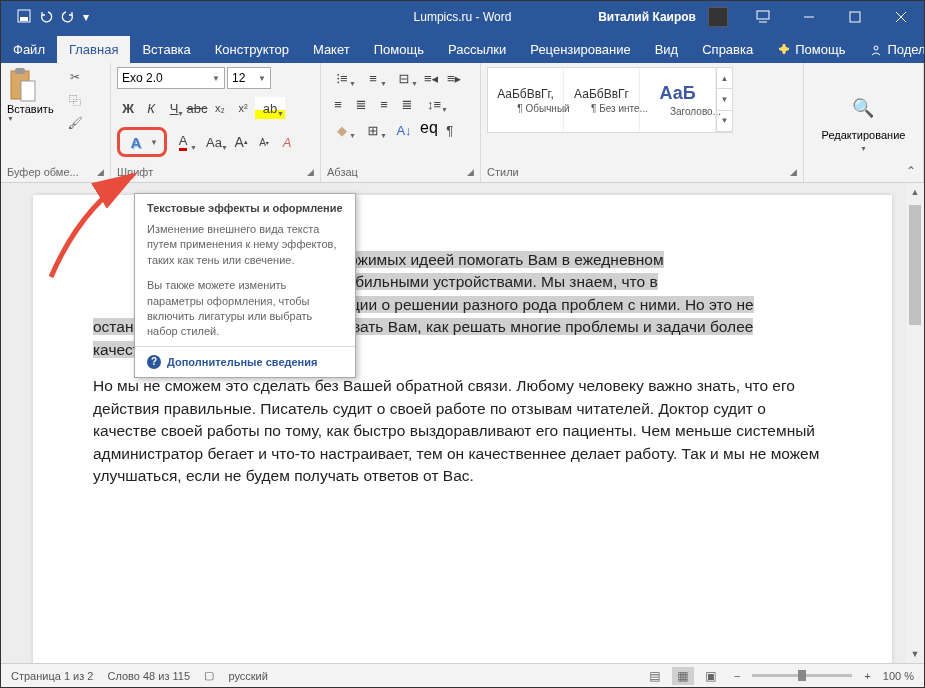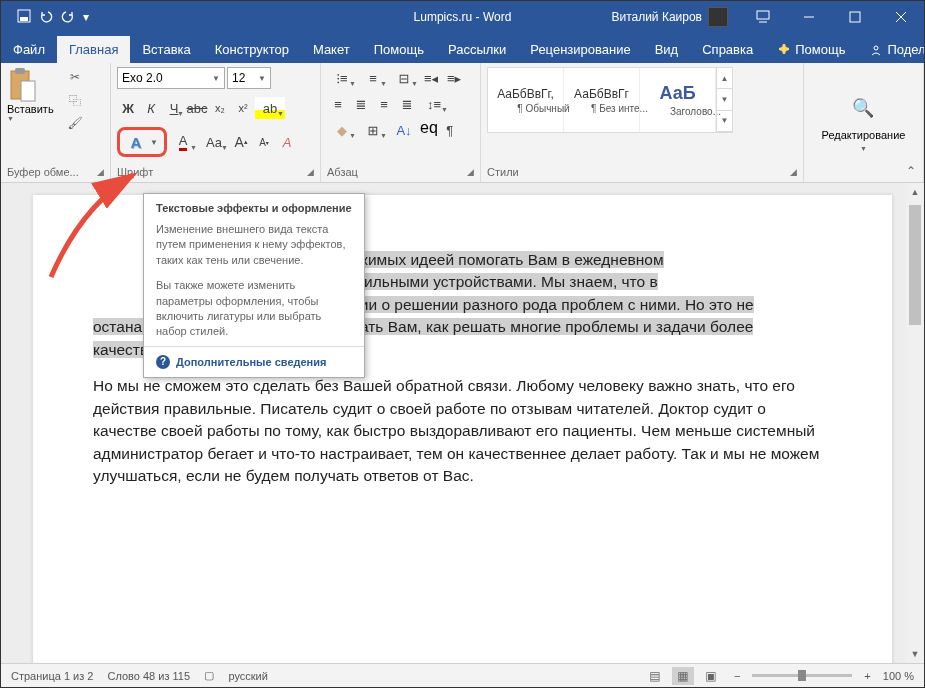--- a/index.html
+++ b/index.html
@@ -3,21 +3,21 @@
 <meta charset="utf-8">
 <style>
 * { margin: 0; padding: 0; box-sizing: border-box; font-family: "Segoe UI", Arial, sans-serif; }
 body { background: #fff; width: 925px; height: 688px; overflow: hidden; border: 1px solid #333; position: relative; }
 
 
 .titlebar { background: #2b579a; height: 32px; display: flex; align-items: center; color: #fff; font-size: 12px; position: relative; }
 .titlebar-left { display: flex; align-items: center; gap: 8px; padding-left: 16px; }
 .titlebar-center { position: absolute; left: 50%; transform: translateX(-50%); }
 .titlebar-right { margin-left: auto; display: flex; align-items: center; }
-.titlebar-user { display: flex; align-items: center; gap: 6px; padding-right: 12px; }
+.titlebar-user { display: flex; align-items: center; gap: 12px; padding-right: 12px; font-weight: bold; }
 .titlebar-avatar { width: 20px; height: 20px; background: #333; border: 1px solid #555; }
 .titlebar-btn { width: 46px; height: 32px; display: flex; align-items: center; justify-content: center; color: #fff; }
 
 
 .tabs { background: #2b579a; height: 30px; display: flex; align-items: flex-end; font-size: 13px; }
 .tab { padding: 6px 12px; color: #fff; cursor: pointer; }
 .tab.active { background: #f3f3f3; color: #2b579a; }
 .tabs-right { margin-left: auto; display: flex; }
 .tab-help, .tab-share { display: flex; align-items: center; gap: 4px; padding: 6px 12px; color: #fff; }
 
@@ -55,21 +55,21 @@
 .style-name { font-size: 10px; color: #555; margin-top: 2px; white-space: nowrap; overflow: hidden; text-overflow: ellipsis; width: 100%; text-align: center; margin-left: 36px; }
 .gallery-scroll { width: 16px; display: flex; flex-direction: column; border-left: 1px solid #dadada; }
 .gallery-scroll div { flex: 1; display: flex; align-items: center; justify-content: center; font-size: 8px; color: #666; border-bottom: 1px solid #dadada; }
 
 .edit-group { width: 120px; }
 .edit-icon { font-size: 18px; text-align: center; margin: 6px 0; }
 
 .collapse-ribbon { position: absolute; right: 8px; bottom: 4px; font-size: 12px; color: #666; }
 
 
-.tooltip { position: absolute; left: 142px; top: 192px; width: 222px; background: #fff; border: 1px solid #ababab; box-shadow: 2px 2px 6px rgba(0,0,0,0.25); font-size: 11px; z-index: 10; }
+.tooltip { position: absolute; left: 133px; top: 192px; width: 222px; background: #fff; border: 1px solid #ababab; box-shadow: 2px 2px 6px rgba(0,0,0,0.25); font-size: 11px; z-index: 10; }
 .tooltip-title { font-weight: bold; padding: 8px 12px 4px; color: #444; }
 .tooltip-body { padding: 4px 12px 6px; color: #666; line-height: 1.4; }
 .tooltip-footer { border-top: 1px solid #dcdcdc; padding: 8px 12px; display: flex; align-items: center; gap: 6px; color: #2b579a; }
 .tooltip-footer .q { width: 14px; height: 14px; border-radius: 50%; background: #2b579a; color: #fff; font-size: 10px; display: flex; align-items: center; justify-content: center; font-weight: bold; }
 
 
 .arrow-svg { position: absolute; left: 40px; top: 166px; z-index: 12; pointer-events: none; }
 
 
 .doc-wrap { position: absolute; top: 182px; left: 0; right: 0; bottom: 24px; background: #ededed; overflow: hidden; }

